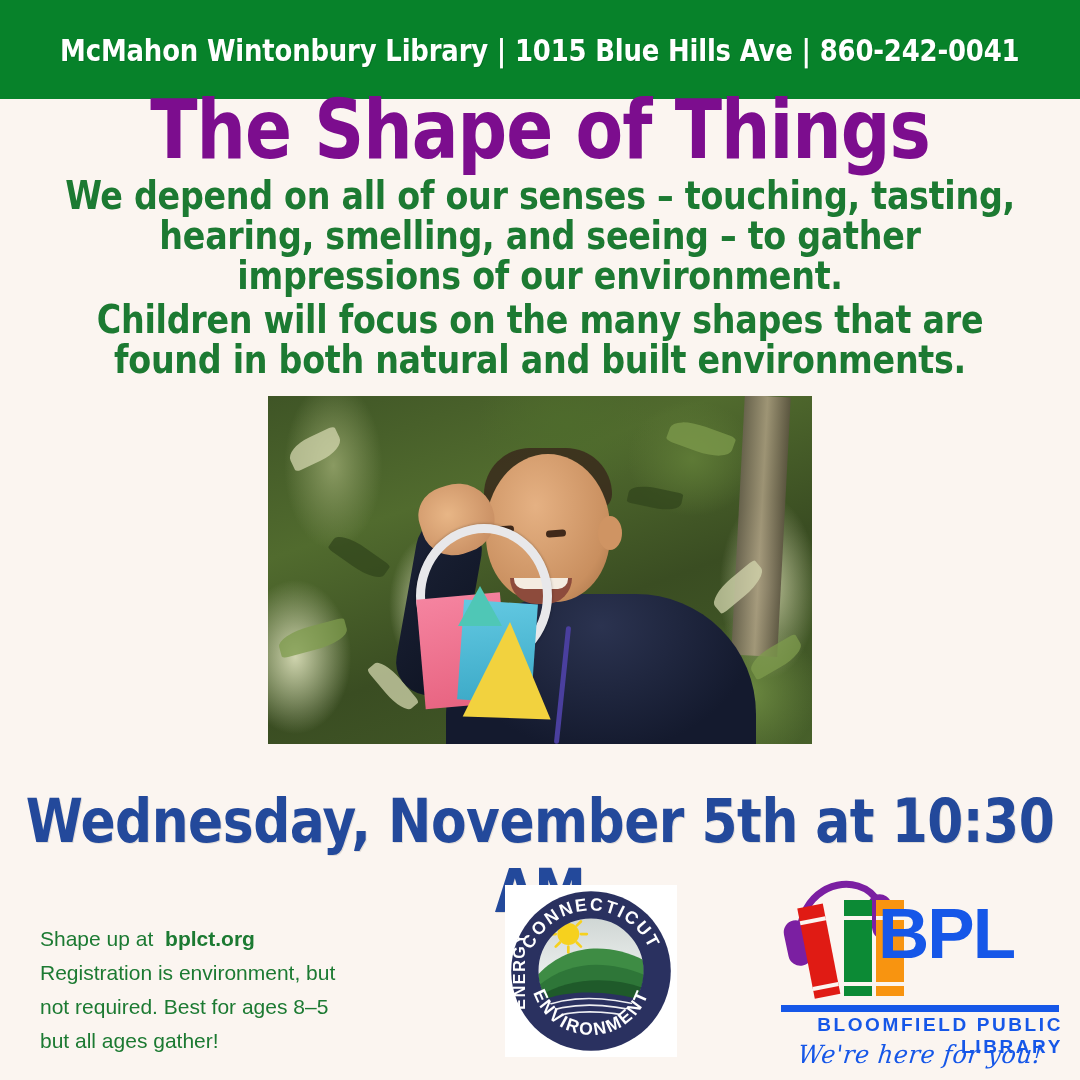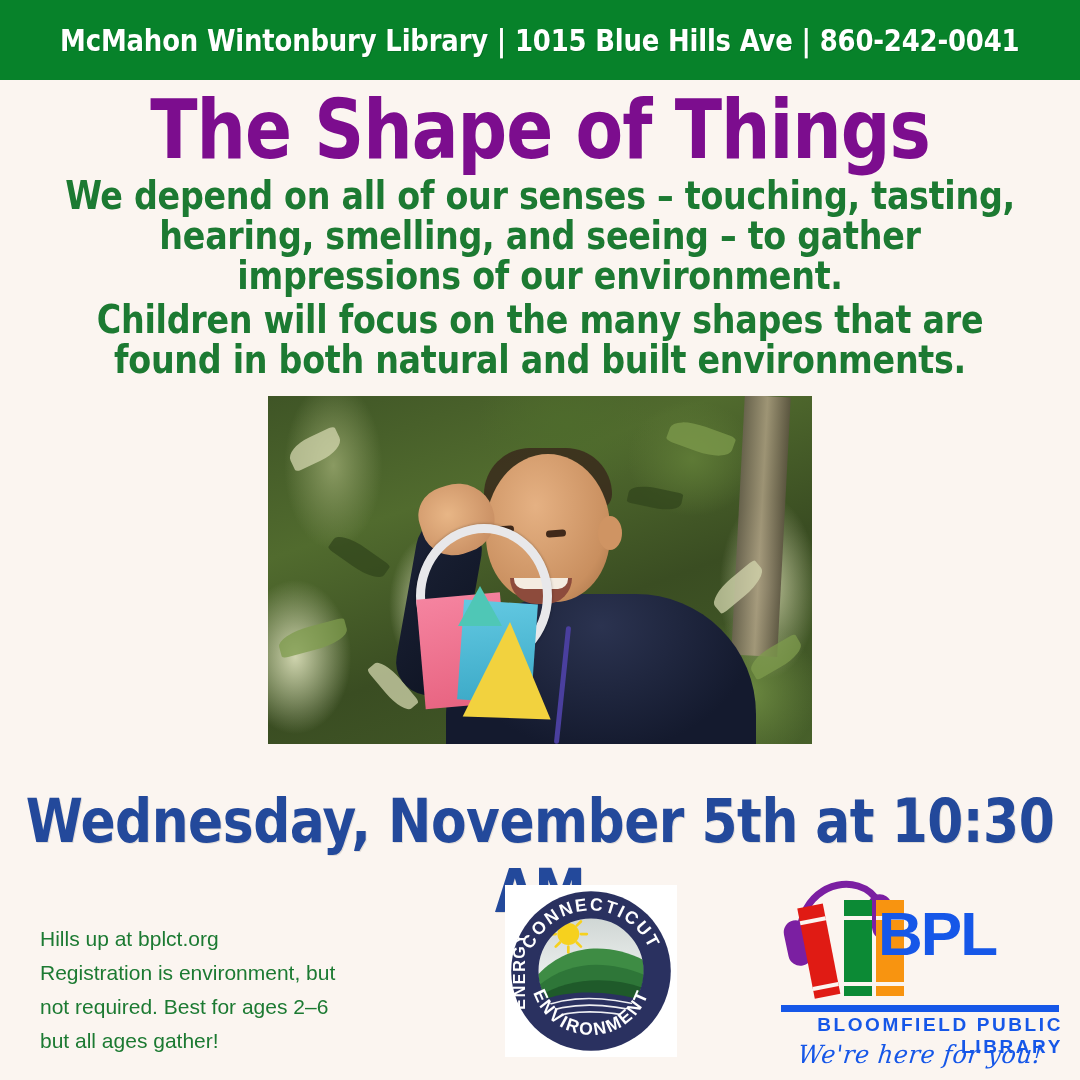--- a/index.html
+++ b/index.html
@@ -13,21 +13,21 @@
     font-family: "Liberation Sans", sans-serif;
     overflow: hidden;
     position: relative;
   }
 
   
   .header-banner {
     position: absolute;
     left: 0; top: 0;
     width: 1080px;
-    height: 80px;
+    height: 99px;
     background: #07822A;
     display: flex;
     align-items: center;
     justify-content: center;
   }
   .header-text {
     color: #FFFFFF;
     font-family: "Liberation Sans Narrow", "DejaVu Sans Condensed", "Liberation Sans", sans-serif;
     font-weight: bold;
     font-size: 31px;
@@ -244,21 +244,21 @@
   
   .signup {
     position: absolute;
     left: 40px; top: 922px;
     width: 380px;
     color: #1C7A32;
     font-size: 21px;
     line-height: 34px;
   }
   .signup .line { display: block; }
-  .signup b { font-weight: normal; }
+  .signup b { font-weight: bold; margin-left: 6px; }
 
   
   .ct-logo-box {
     position: absolute;
     left: 505px; top: 885px;
     width: 172px; height: 172px;
     background: #FFFFFF;
     display: flex;
     align-items: center;
     justify-content: center;
@@ -273,21 +273,21 @@
   .bpl-graphic {
     position: absolute;
     left: 0; top: 0;
     width: 285px; height: 135px;
   }
   .bpl-letters {
     position: absolute;
     left: 100px; top: 14px;
     font-family: "Liberation Sans", sans-serif;
     font-weight: bold;
-    font-size: 62px;
+    font-size: 71px;
     line-height: 95px;
     color: #1657E8;
     letter-spacing: -2px;
   }
   .bpl-rule {
     position: absolute;
     left: 3px; top: 133px;
     width: 278px; height: 7px;
     background: #1657E8;
   }
@@ -358,23 +358,23 @@
     <div class="shape-card card-pink"></div>
     <div class="shape-card card-cyan"></div>
     <div class="shape-card tri-teal"></div>
     <div class="shape-card tri-yellow"></div>
   </div>
 </div>
 
 <div class="date-line">Wednesday, November 5th at 10:30 AM</div>
 
 <div class="signup">
-  <span class="line"><span>Hills up at </span><b>bplct.org</b></span>
+  <span class="line"><span>Shape up at </span><b>bplct.org</b></span>
   <span class="line">Registration is environment, but</span>
-  <span class="line">not required. Best for ages 2–6</span>
+  <span class="line">not required. Best for ages 8–5</span>
   <span class="line">but all ages gather!</span>
 </div>
 
 <div class="ct-logo-box">
   <svg width="168" height="168" viewBox="0 0 200 200">
     <defs>
       <path id="arcTop" d="M 24,104 A 76,76 0 0 1 176,104"></path>
       <path id="arcBottom" d="M 28,104 A 72,72 0 0 0 172,104"></path>
       <clipPath id="innerClip">
           <circle cx="100" cy="100" r="63"></circle>

